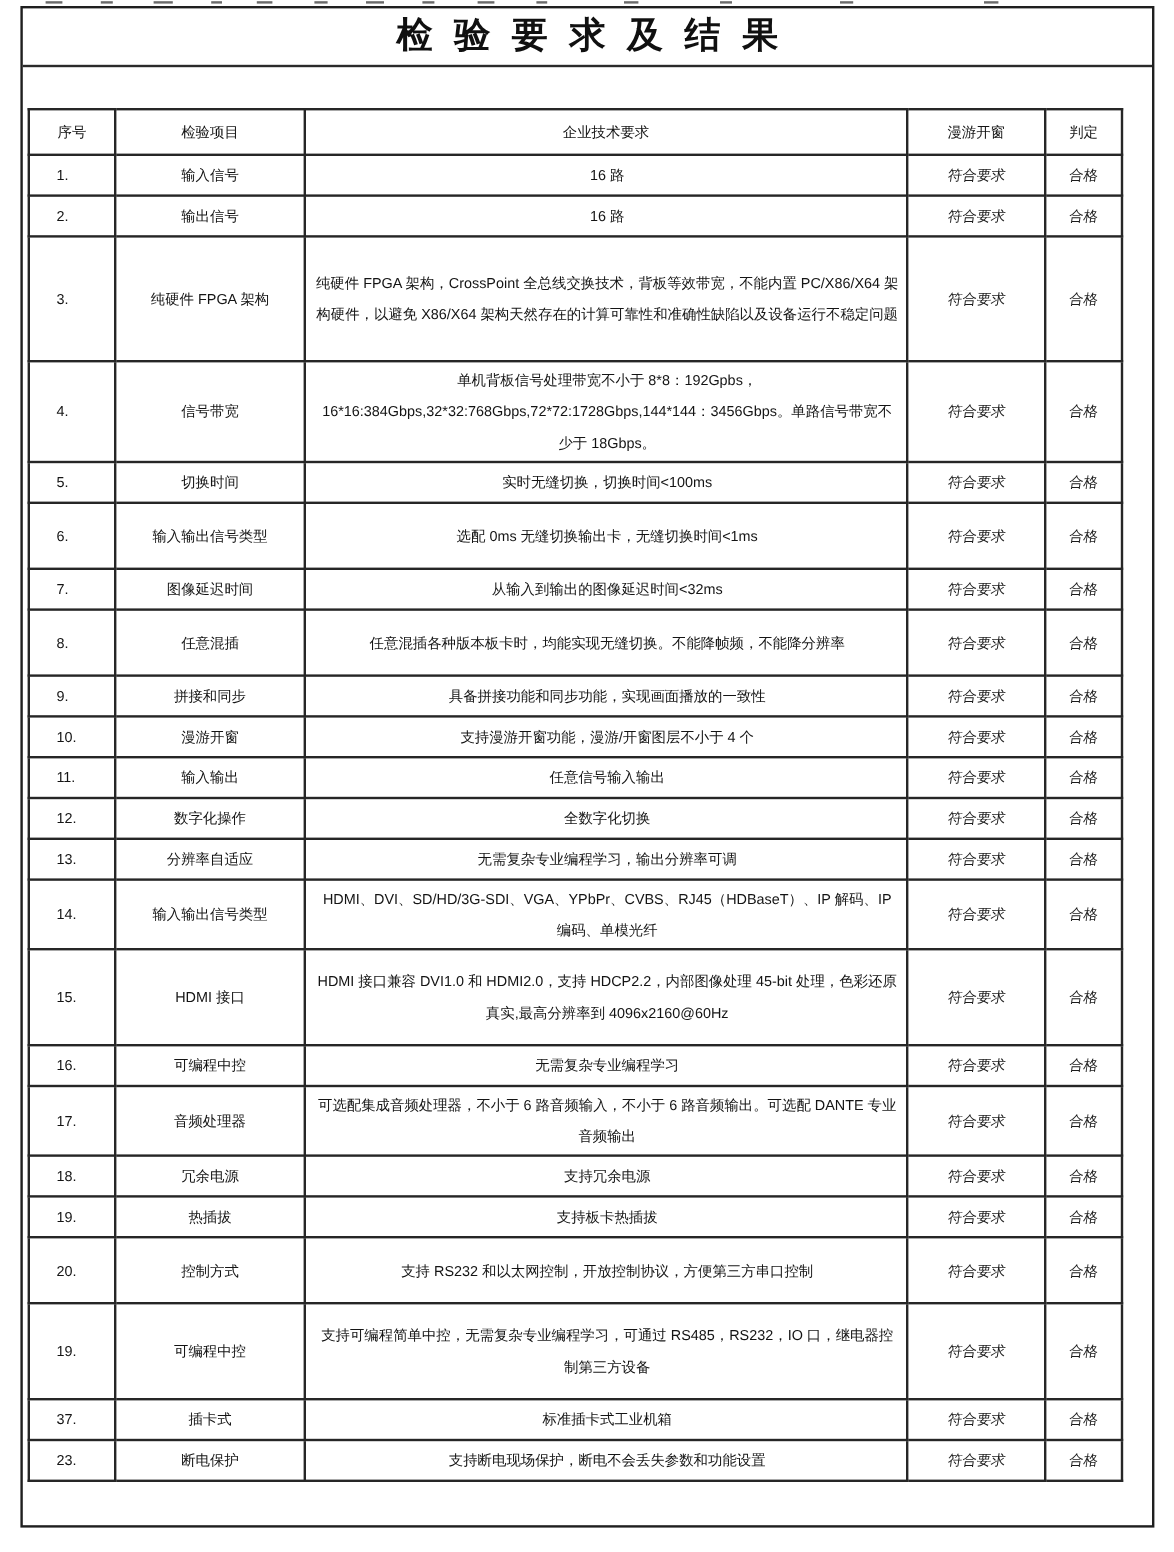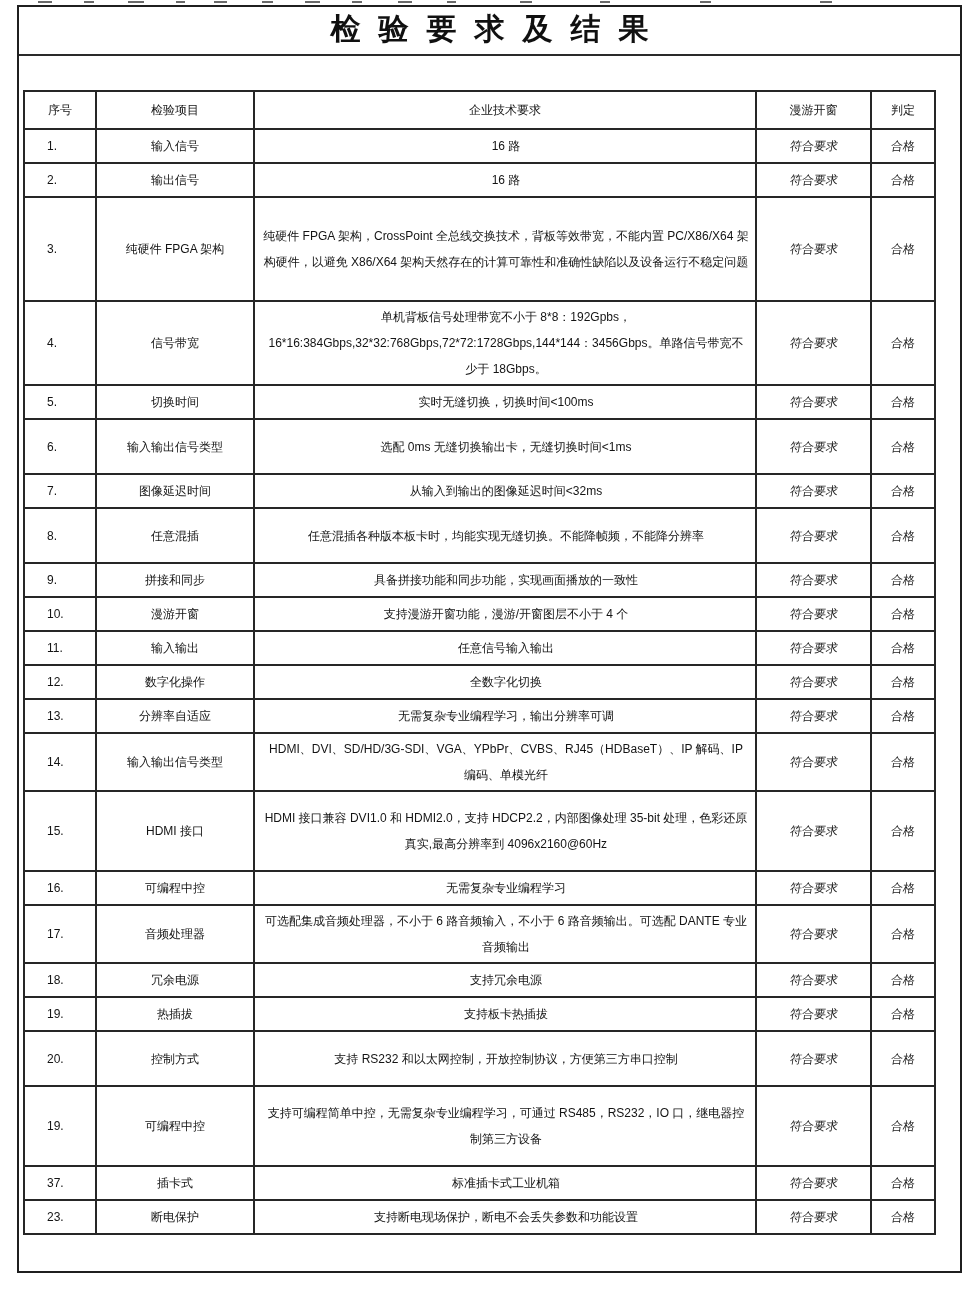--- a/index.html
+++ b/index.html
@@ -216,21 +216,21 @@
           <tr class="row-d">
             <td class="no">14.</td>
             <td class="item">输入输出信号类型</td>
             <td class="req">HDMI、DVI、SD/HD/3G-SDI、VGA、YPbPr、CVBS、RJ45（HDBaseT）、IP 解码、IP 编码、单模光纤</td>
             <td class="result"><span class="hand">符合要求</span></td>
             <td class="verdict"><span class="hand">合格</span></td>
           </tr>
           <tr class="row-t">
             <td class="no">15.</td>
             <td class="item">HDMI 接口</td>
-            <td class="req">HDMI 接口兼容 DVI1.0 和 HDMI2.0，支持 HDCP2.2，内部图像处理 35-bit 处理，色彩还原真实,最高分辨率到 4096x2160@60Hz</td>
+            <td class="req">HDMI 接口兼容 DVI1.0 和 HDMI2.0，支持 HDCP2.2，内部图像处理 45-bit 处理，色彩还原真实,最高分辨率到 4096x2160@60Hz</td>
             <td class="result"><span class="hand">符合要求</span></td>
             <td class="verdict"><span class="hand">合格</span></td>
           </tr>
           <tr class="row-s">
             <td class="no">16.</td>
             <td class="item">可编程中控</td>
             <td class="req">无需复杂专业编程学习</td>
             <td class="result"><span class="hand">符合要求</span></td>
             <td class="verdict"><span class="hand">合格</span></td>
           </tr>

